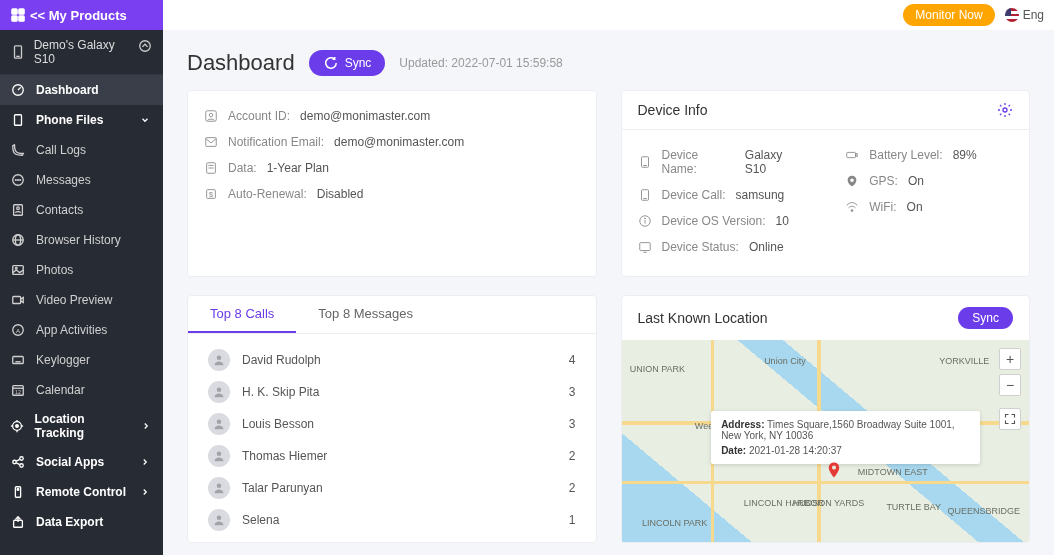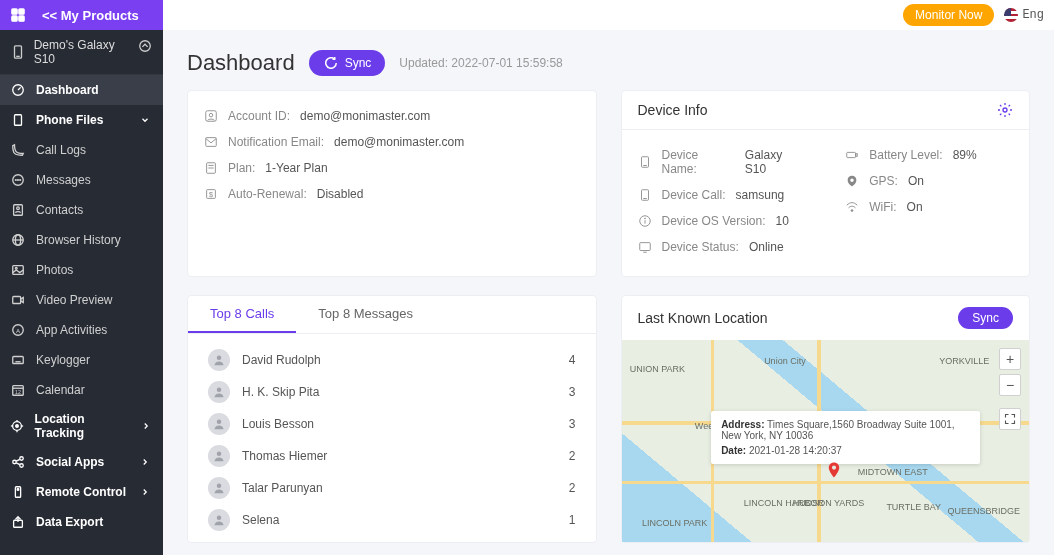--- a/index.html
+++ b/index.html
@@ -1,23 +1,23 @@
 <!DOCTYPE html>
 <html><head>
 <meta charset="utf-8">
 <style>
   * { box-sizing: border-box; margin: 0; padding: 0; }
   body { font-family: -apple-system, BlinkMacSystemFont, "Segoe UI", Arial, sans-serif; font-size: 13px; color: #333; background: #f5f6fa; width: 1054px; height: 555px; overflow: hidden; }
   
   
   .topbar { position: fixed; top: 0; left: 0; right: 0; height: 30px; background: #fff; display: flex; align-items: center; z-index: 10; }
-  .topbar-left { width: 163px; height: 30px; background: #7b3ff2; color: #fff; display: flex; align-items: center; padding-left: 10px; gap: 16px; font-weight: 600; font-size: 13px; }
+  .topbar-left { width: 163px; height: 30px; background: #7b3ff2; color: #fff; display: flex; align-items: center; padding-left: 10px; gap: 4px; font-weight: 600; font-size: 13px; }
   .topbar-right { flex: 1; display: flex; justify-content: flex-end; align-items: center; padding-right: 10px; gap: 10px; }
   .monitor-btn { background: #ffa500; color: #fff; border: none; border-radius: 11px; padding: 4px 12px; font-size: 12px; font-weight: 500; cursor: pointer; }
-  .lang { display: flex; align-items: center; gap: 4px; color: #555; font-size: 12px; font-family: Liberation Mono, monospace; }
+  .lang { display: flex; align-items: center; gap: 4px; color: #555; font-size: 12px; }
   .flag { width: 14px; height: 14px; border-radius: 50%; background: linear-gradient(180deg,#b22234 0 20%,#fff 20% 40%,#b22234 40% 60%,#fff 60% 80%,#b22234 80% 100%); position: relative; overflow: hidden; }
   .flag::before { content:""; position:absolute; top:0; left:0; width:45%; height:55%; background:#3c3b6e; }
   
   
   .sidebar { position: fixed; top: 30px; left: 0; bottom: 0; width: 163px; background: #272b34; color: #c7c7c7; overflow-y: auto; }
   .device-row { display: flex; padding: 8px 10px; color: #ddd; font-size: 12px; border-bottom: 1px solid #33373f; justify-content: space-between; }
   .device-row .left { display: flex; align-items: center; gap: 8px; }
   .side-item { display: flex; align-items: center; padding: 7px 10px; gap: 10px; cursor: pointer; font-size: 12px; color: #d0d0d0; }
   .side-item.active { background: #3a3e48; color: #fff; font-weight: 600; }
   .side-item.bold { font-weight: 600; color: #fff; }
@@ -335,21 +335,21 @@
             <span class="val">demo@monimaster.com</span>
           </div>
           <div class="info-line">
             <span class="small-icon">
               <svg viewBox="0 0 16 16" width="14" height="14" stroke="#888" fill="none">
                 <rect x="3" y="2" width="10" height="12" rx="1"></rect>
                 <line x1="5" y1="5" x2="11" y2="5"></line>
                 <line x1="5" y1="8" x2="11" y2="8"></line>
               </svg>
             </span>
-            <span class="label">Plan:</span> 
+            <span class="label">Data:</span> 
             <span class="val">1-Year Plan</span>
           </div>
           <div class="info-line">
             <span class="small-icon">
               <svg viewBox="0 0 16 16" width="14" height="14" stroke="#888" fill="none">
                 <rect x="3" y="3" width="10" height="10" rx="1"></rect>
                 <text x="8" y="11" font-size="8" text-anchor="middle" fill="#888" stroke="none">$</text>
               </svg>
             </span>
             <span class="label">Auto-Renewal:</span> 

